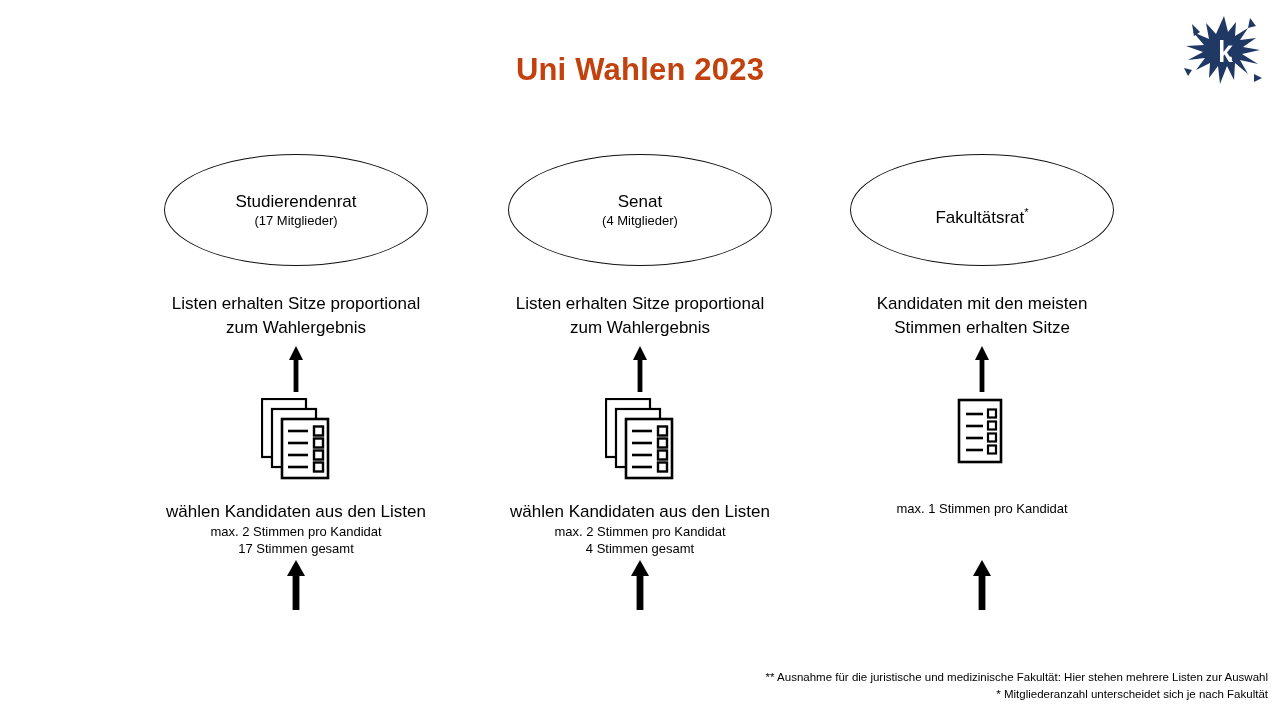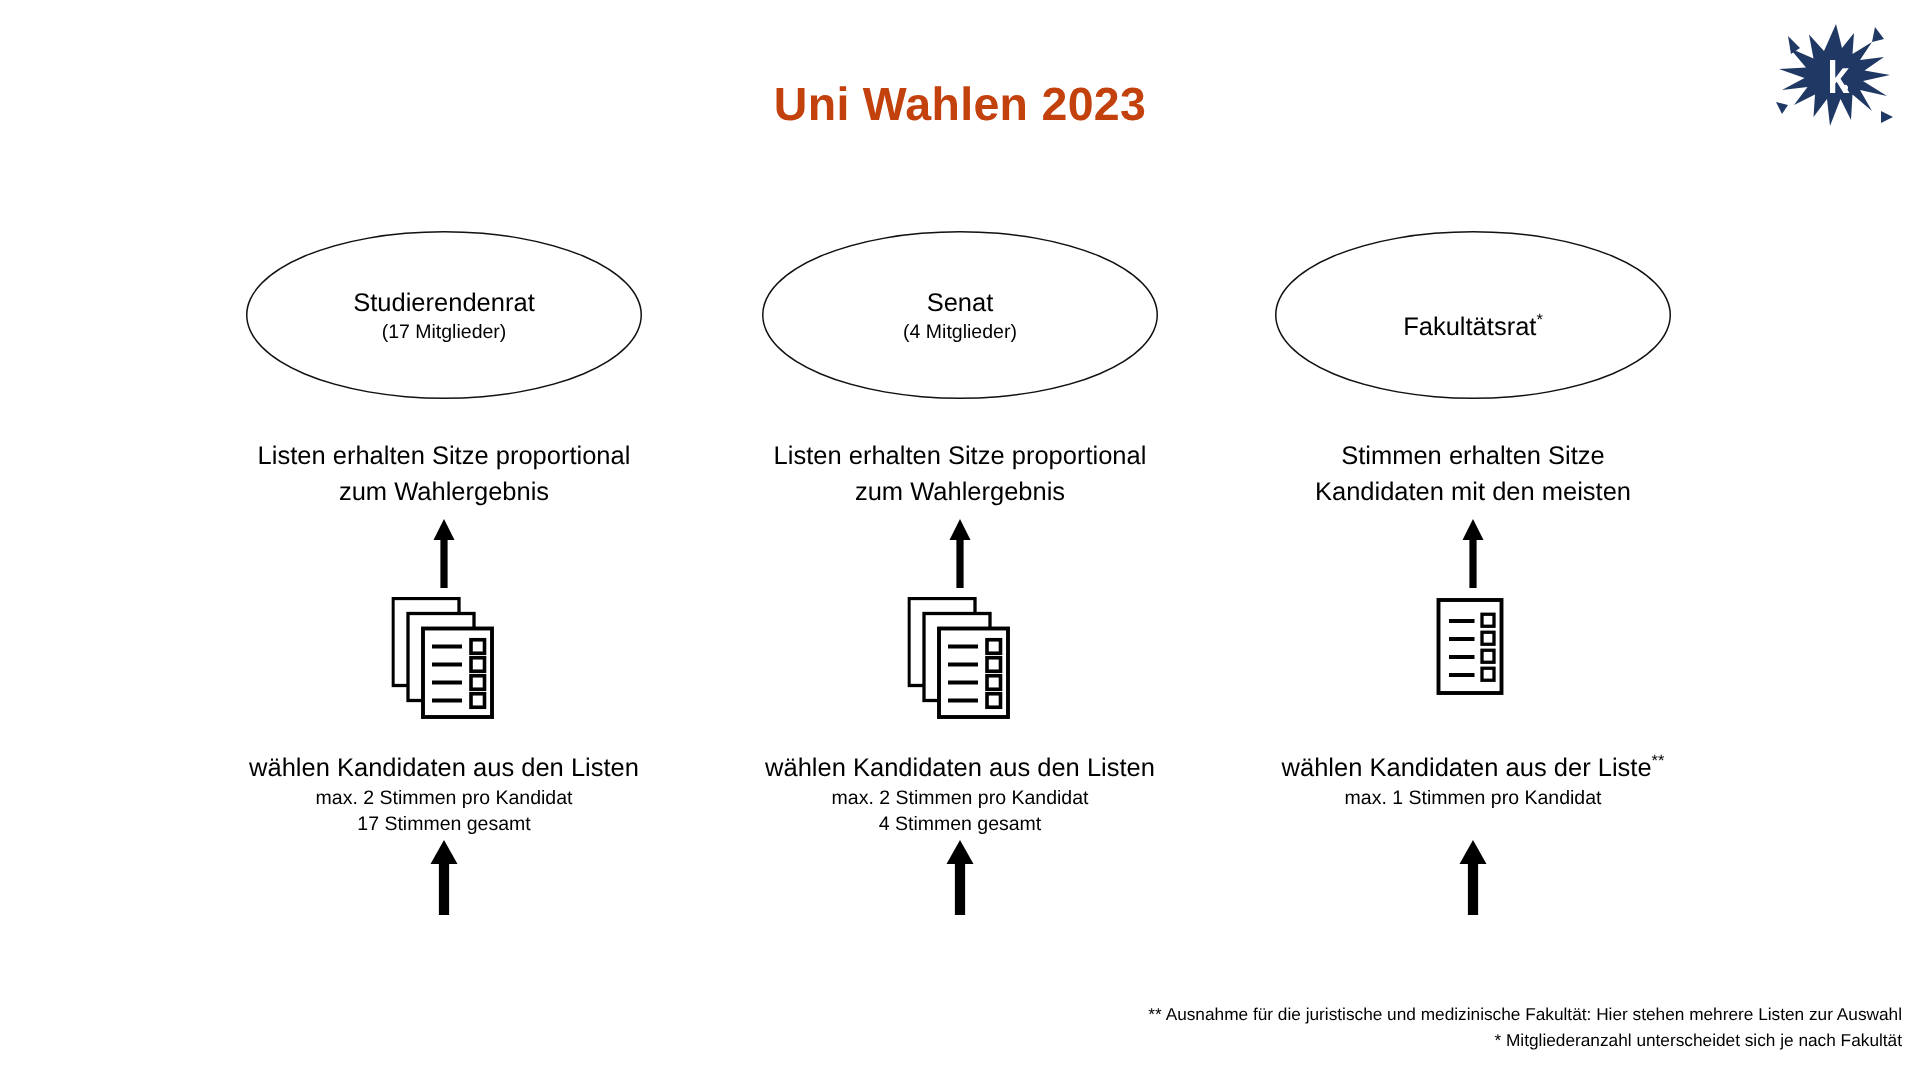--- a/index.html
+++ b/index.html
@@ -346,22 +346,22 @@
     <div class="ellipse no-sub">
       <div class="ellipse-inner">
         <div class="ellipse-title">
           <span>Fakultätsrat</span><span class="sup">*</span>
         </div>
         <div class="ellipse-sub"></div>
       </div>
     </div>
 
     <div class="rule-text">
+      <div>Kandidaten mit den meisten</div>
       <div>Stimmen erhalten Sitze</div>
-      <div>Kandidaten mit den meisten</div>
     </div>
 
     <div class="arrow-up-thin">
       <svg viewBox="0 0 18 46" width="18" height="46" aria-hidden="true">
         <rect x="6.6" y="12" width="4.8" height="34" fill="#000"></rect>
         <path d="M9 0 L16 14 L2 14 Z" fill="#000"></path>
       </svg>
     </div>
 
     <div class="ballot single">
@@ -376,23 +376,20 @@
         <g fill="#fff" stroke="#000" stroke-width="2.2">
           <rect x="31" y="11.5" width="8" height="8"></rect>
           <rect x="31" y="23.5" width="8" height="8"></rect>
           <rect x="31" y="35.5" width="8" height="8"></rect>
           <rect x="31" y="47.5" width="8" height="8"></rect>
         </g>
       </svg>
     </div>
 
     <div class="action-text">
-      <div class="action-main">
-        <span>wählen Kandidaten aus der Liste</span><span class="sup">**</span>
-      </div>
       <div class="action-sub">max. 1 Stimmen pro Kandidat</div>
       <div class="action-sub"></div>
     </div>
 
     <div class="arrow-up-thick">
       <svg viewBox="0 0 22 50" width="22" height="50" aria-hidden="true">
         <rect x="7.6" y="14" width="6.8" height="36" fill="#000"></rect>
         <path d="M11 0 L20 16 L2 16 Z" fill="#000"></path>
       </svg>
     </div>

